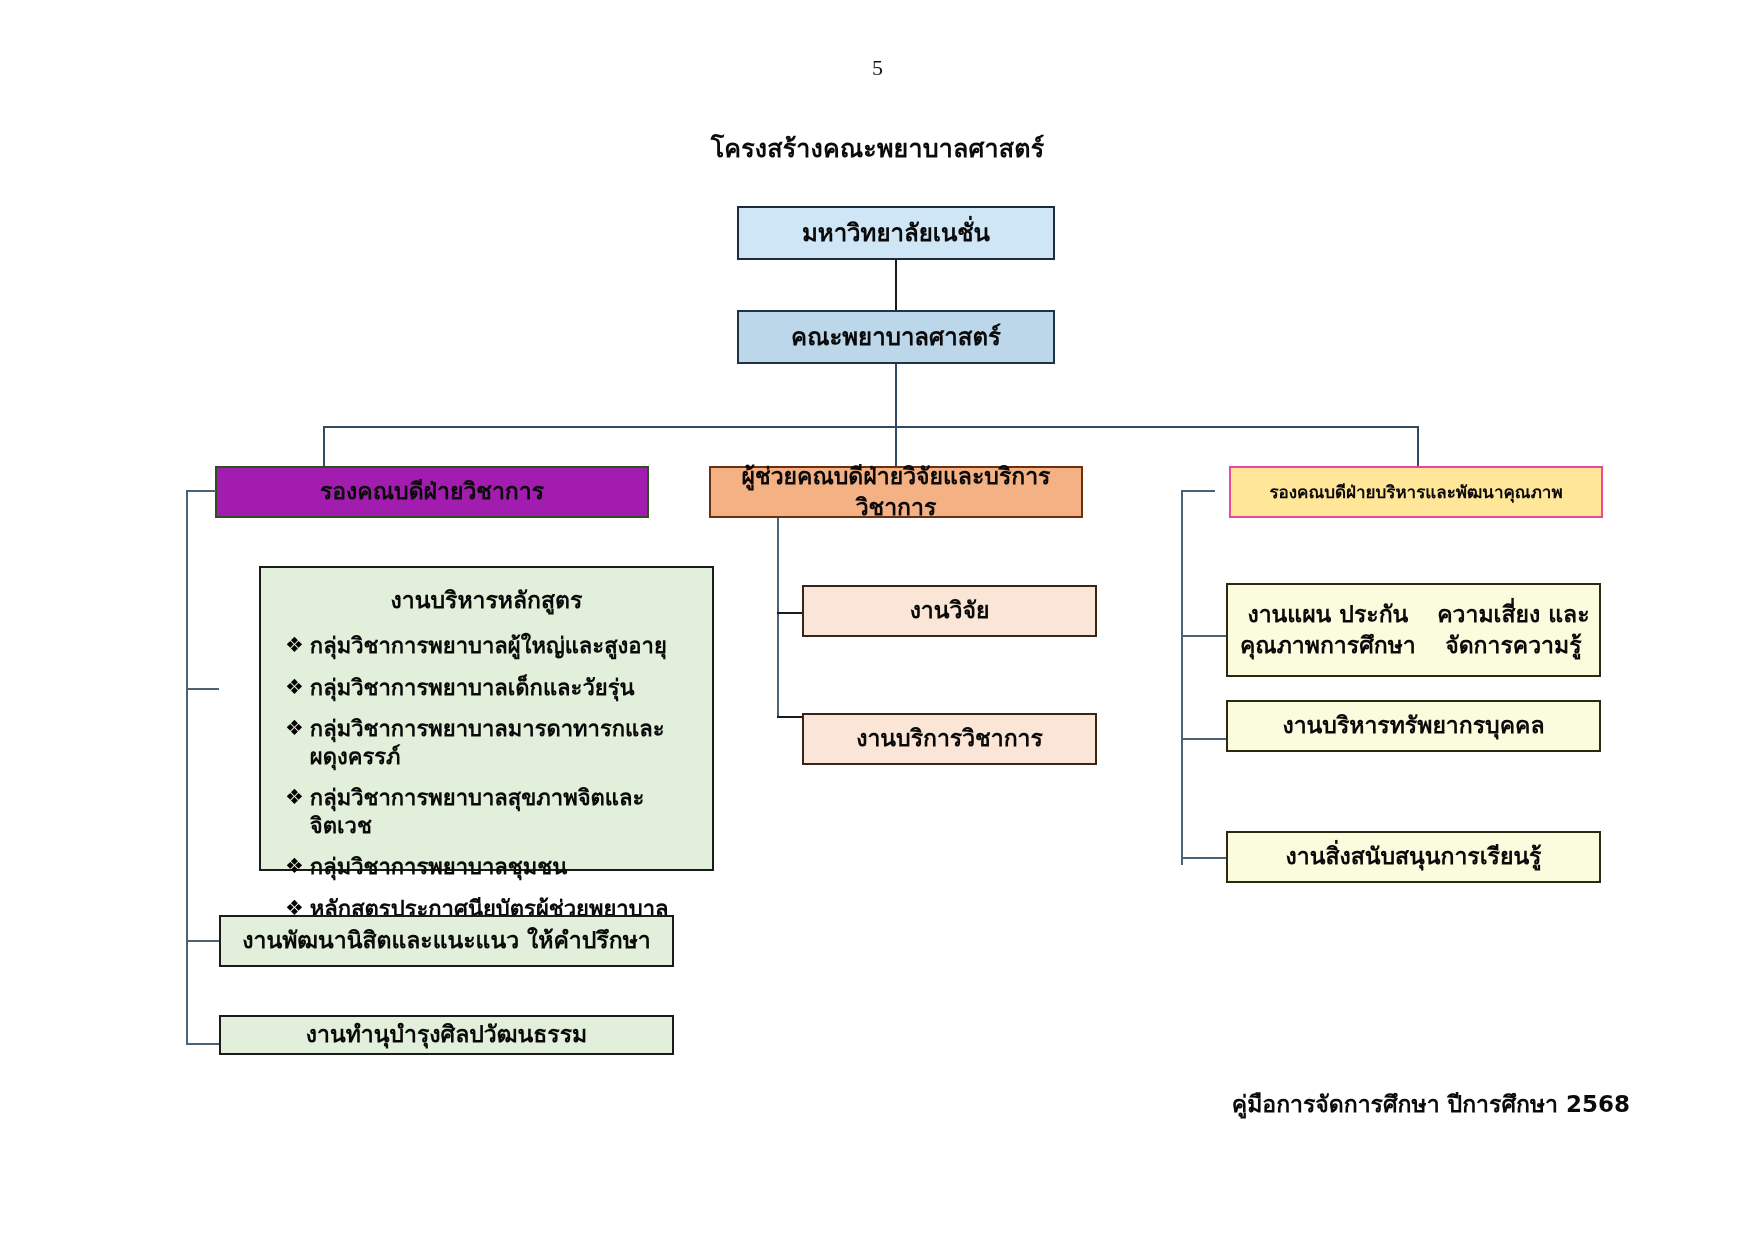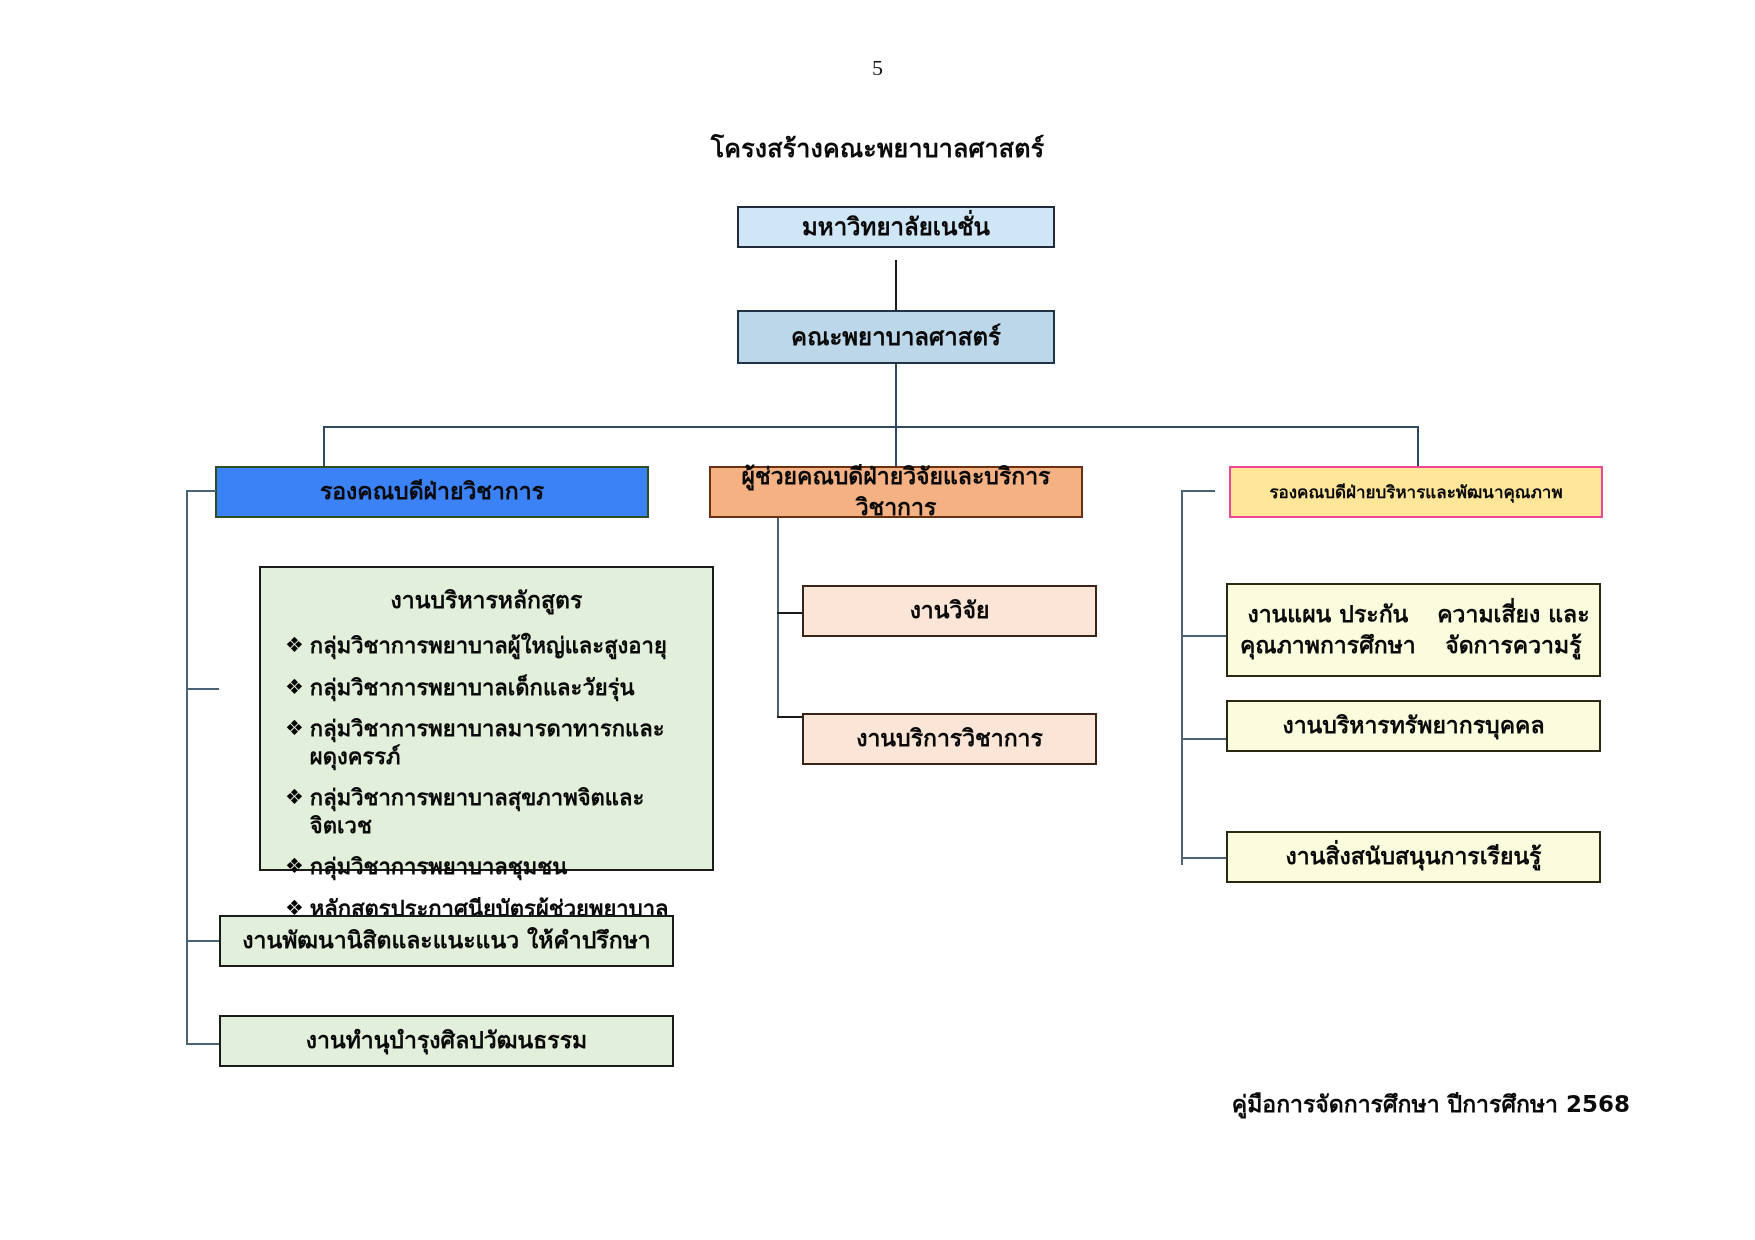--- a/index.html
+++ b/index.html
@@ -79,21 +79,21 @@
     background: #cfe6f7;
     border: 2px solid #1f2b3a;
     font-size: 24px;
   }
   .node.blue-mid {
     background: #bcd6ea;
     border: 2px solid #1f3347;
     font-size: 24px;
   }
   .node.green-head {
-    background: #3b82f6;
+    background: #a21caf;
     border: 2px solid #2f4f20;
     font-size: 23px;
   }
   .node.orange-head {
     background: #f4b183;
     border: 2px solid #6b3010;
     font-size: 23px;
   }
   .node.yellow-head {
     background: #ffe699;
@@ -157,21 +157,21 @@
 </style>
 </head>
 <body>
 
 <div id="page">
 
   <div class="page-number">5</div>
 
   <div class="chart-title">โครงสร้างคณะพยาบาลศาสตร์</div>
 
-  <div class="node blue-light" style="left:737px; top:206px; width:318px; height:42px;">
+  <div class="node blue-light" style="left:737px; top:206px; width:318px; height:54px;">
     <span>มหาวิทยาลัยเนชั่น</span>
   </div>
 
   <div class="ln v dark" style="left:895px; top:260px; height:50px;"></div>
 
   <div class="node blue-mid" style="left:737px; top:310px; width:318px; height:54px;">
     <span>คณะพยาบาลศาสตร์</span>
   </div>
 
   <div class="ln v" style="left:895px; top:364px; height:62px;"></div>
@@ -226,21 +226,21 @@
     <div class="bullet-row">
       <span class="bullet-glyph">❖</span>
       <span class="bullet-text">หลักสูตรประกาศนียบัตรผู้ช่วยพยาบาล</span>
     </div>
   </div>
 
   <div class="node green-pale" style="left:219px; top:915px; width:455px; height:52px;">
     <span>งานพัฒนานิสิตและแนะแนว ให้คำปรึกษา</span>
   </div>
 
-  <div class="node green-pale" style="left:219px; top:1015px; width:455px; height:52px;">
+  <div class="node green-pale" style="left:219px; top:1015px; width:455px; height:40px;">
     <span>งานทำนุบำรุงศิลปวัฒนธรรม</span>
   </div>
 
   <div class="ln v thin" style="left:777px; top:518px; height:200px;"></div>
   <div class="ln h dark" style="left:777px; top:612px; width:25px;"></div>
   <div class="ln h dark" style="left:777px; top:716px; width:25px;"></div>
 
   <div class="node pink-pale" style="left:802px; top:585px; width:295px; height:52px;">
     <span>งานวิจัย</span>
   </div>

